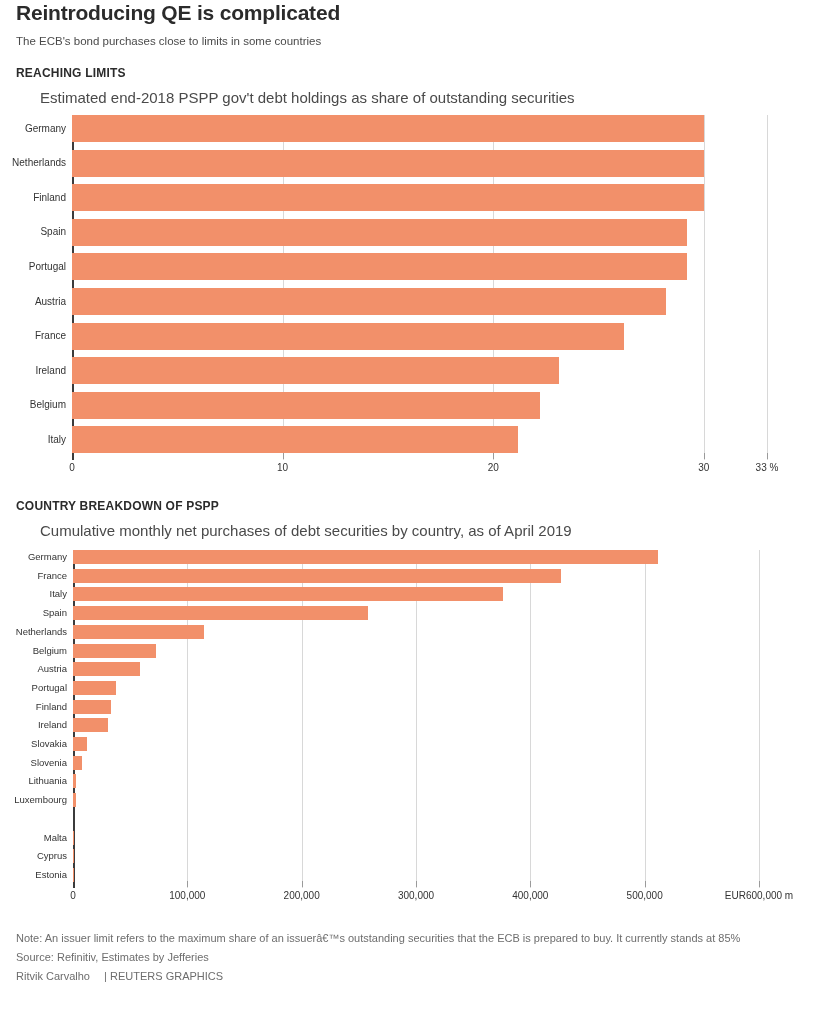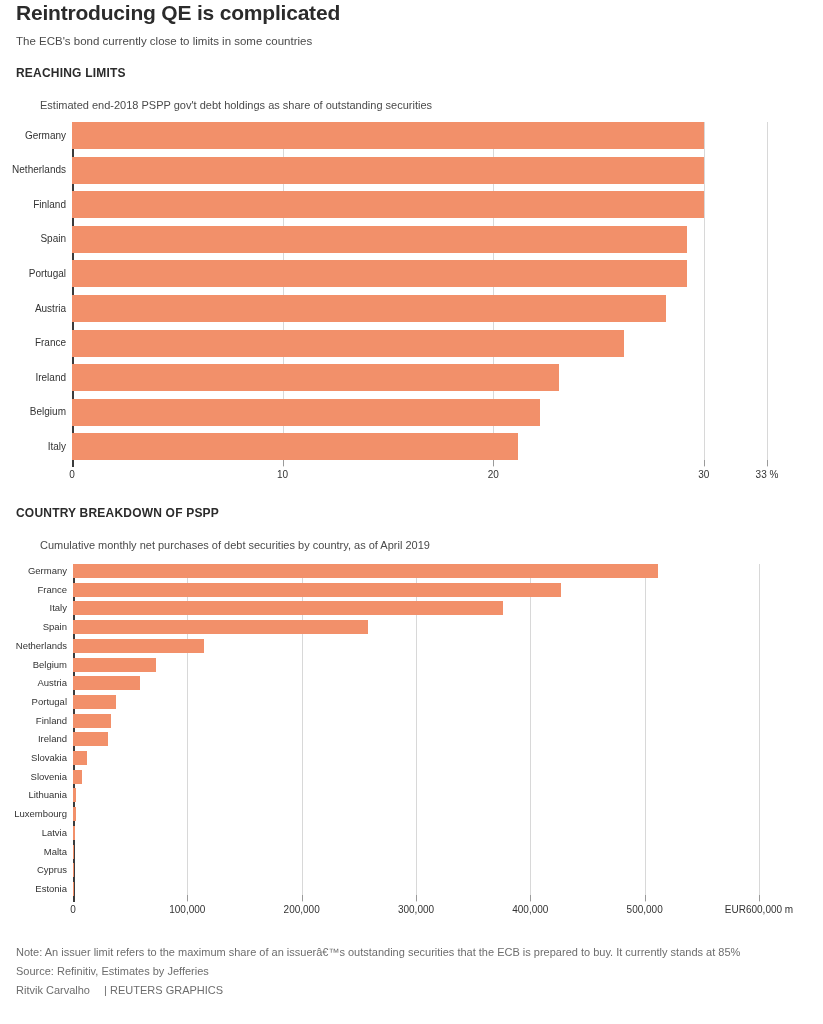--- a/index.html
+++ b/index.html
@@ -9,21 +9,21 @@
     color:#333333;-webkit-font-smoothing:antialiased;
     overflow:hidden;position:relative;
   }
   .page{position:relative;width:823px;height:1024px;box-sizing:border-box;padding:0 16px;}
 
   .h1{font-size:21px;font-weight:bold;color:#2b2b2b;letter-spacing:-0.2px;
       padding-top:0;line-height:26px;}
   .sub{font-size:11.5px;color:#4a4a4a;margin-top:8px;line-height:15px;}
 
   .sec-title{font-size:12px;font-weight:bold;color:#2b2b2b;letter-spacing:0.2px;}
-  .sec-sub{font-size:11px;color:#4a4a4a;margin-top:18px;line-height:14px;padding-left:24px;}
+  .sec-sub{font-size:15px;color:#4a4a4a;margin-top:11px;line-height:14px;padding-left:24px;}
 
   .chart{position:relative;}
   .plot{position:relative;}
   .gridline{position:absolute;top:0;bottom:0;width:1px;background:#d8d8d8;}
   .axisline{position:absolute;top:0;bottom:0;width:1.5px;background:#3b3b3b;}
   .row{position:relative;width:100%;}
   .bar{position:absolute;left:0;top:0;height:100%;background:#f2906a;}
   .ylab{position:absolute;right:calc(100% + 6px);top:50%;transform:translateY(-50%);
         font-size:10px;color:#333;white-space:nowrap;line-height:1;}
   .xaxis{position:relative;height:20px;}
@@ -34,21 +34,21 @@
   .foot{font-size:11px;color:#6d6d6d;line-height:17px;}
   .foot div{margin-top:2px;}
   .byline{font-size:11px;color:#6d6d6d;}
 </style>
 </head>
 <body>
 
 <div class="page">
 
   <div class="h1">Reintroducing QE is complicated</div>
-  <div class="sub">The ECB's bond currently close to limits in some countries</div>
+  <div class="sub">The ECB's bond purchases close to limits in some countries</div>
 
   <div style="margin-top:17px;">
     <div class="sec-title">REACHING LIMITS</div>
     <div class="sec-sub">Estimated end-2018 PSPP gov't debt holdings as share of outstanding securities</div>
   </div>
 
   <div class="chart" id="chart1" style="margin-top:10px;margin-left:56px;margin-right:40px;">
     <div class="plot" id="chart1-plot" style="height:345px;">
         <div class="gridline" style="left: 30.303%;"></div>
         <div class="gridline" style="left: 60.6061%;"></div>
@@ -171,24 +171,20 @@
           <div class="ylab" style="font-size: 9.5px;">Slovenia</div>
           <div class="bar" style="width: 1.33333%; background: rgb(242, 144, 106);"></div>
         </div>
         <div class="row" style="position: absolute; left: 0px; right: 7px; top: 224.4px; height: 14px;">
           <div class="ylab" style="font-size: 9.5px;">Lithuania</div>
           <div class="bar" style="width: 0.5%; background: rgb(242, 144, 106);"></div>
         </div>
         <div class="row" style="position: absolute; left: 0px; right: 0px; top: 243.1px; height: 14px;">
           <div class="ylab" style="font-size: 9.5px;">Luxembourg</div>
           <div class="bar" style="width: 0.416667%; background: rgb(242, 144, 106);"></div>
-        </div>
-        <div class="row" style="position: absolute; left: 0px; right: 0px; top: 261.8px; height: 14px;">
-          <div class="ylab" style="font-size: 9.5px;">Latvia</div>
-          <div class="bar" style="width: 0.333333%; background: rgb(242, 144, 106);"></div>
         </div>
         <div class="row" style="position: absolute; left: 0px; right: 0px; top: 280.5px; height: 14px;">
           <div class="ylab" style="font-size: 9.5px;">Malta</div>
           <div class="bar" style="width: 0.133333%; background: rgb(242, 144, 106);"></div>
         </div>
         <div class="row" style="position: absolute; left: 0px; right: 0px; top: 299.2px; height: 14px;">
           <div class="ylab" style="font-size: 9.5px;">Cyprus</div>
           <div class="bar" style="width: 0.0666666%; background: rgb(242, 144, 106);"></div>
         </div>
         <div class="row" style="position: absolute; left: 0px; right: 0px; top: 317.9px; height: 14px;">

